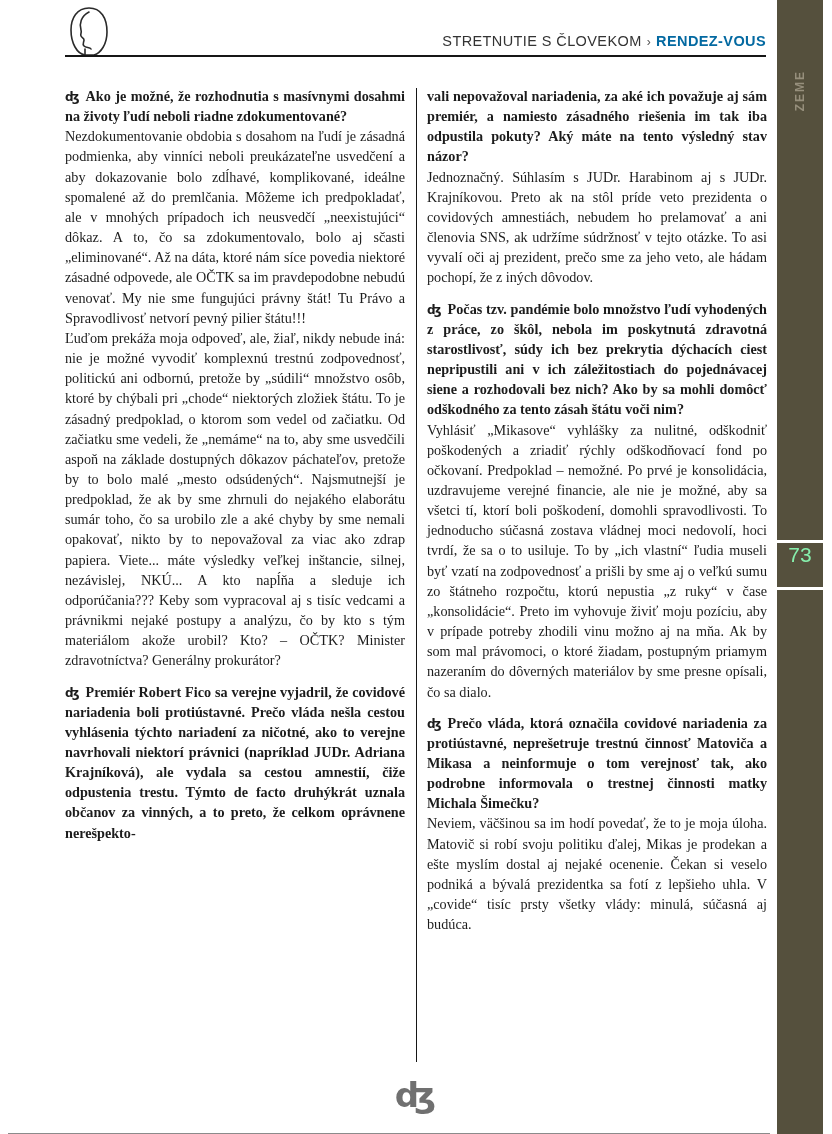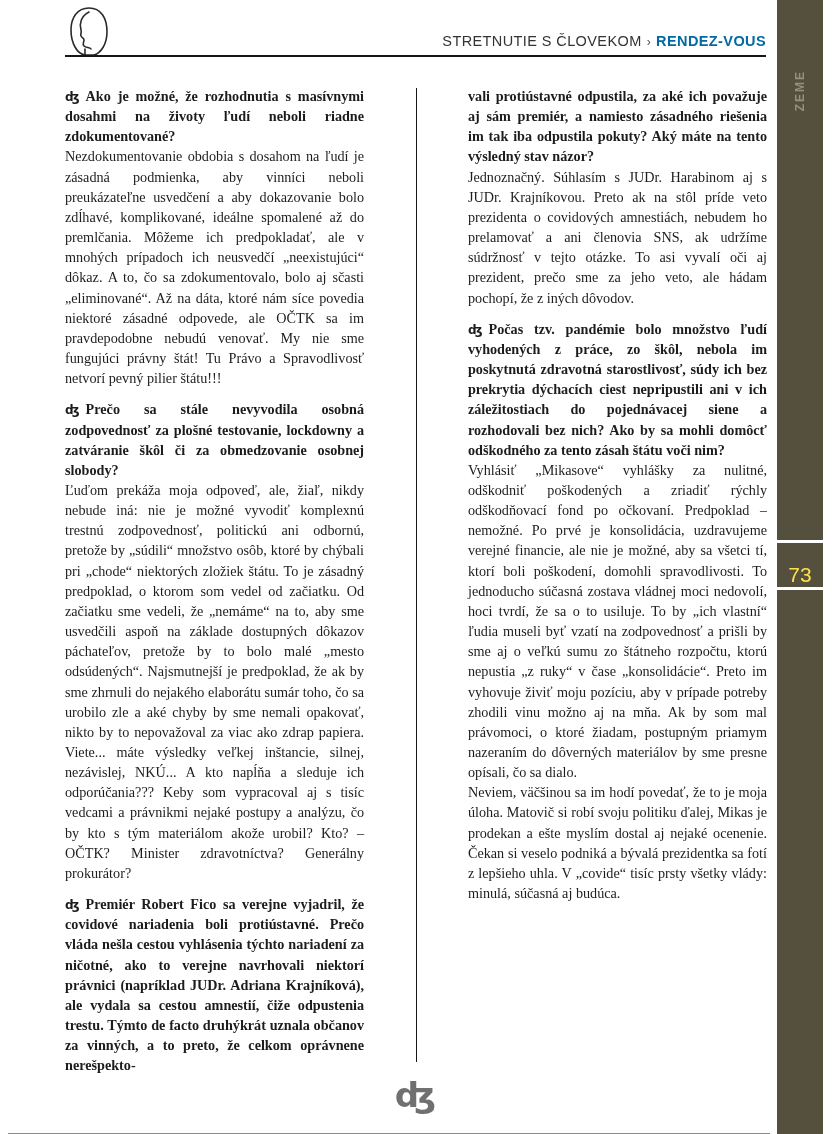--- a/index.html
+++ b/index.html
@@ -49,33 +49,32 @@
     font-weight: bold;
     font-size: 12px;
     letter-spacing: 2px;
     color: #968f7c;
   }
   .page-badge {
     position: absolute; top: 540px; left: 0;
     width: 46px; height: 44px;
     border-top: 3px solid #ffffff;
     border-bottom: 3px solid #ffffff;
-    display: flex; align-items: flex-end; justify-content: center;
+    display: flex; align-items: flex-start; justify-content: center;
     font-family: "Liberation Sans", sans-serif;
     font-size: 21px;
-    color: #fde047;
+    color: #86efac;
   }
 
   
   .content {
     position: absolute; left: 65px; top: 86px;
     width: 702px; height: 992px;
     display: flex;
     overflow: hidden;
-    gap: 41px;
   }
   .col {
     width: 340px;
     text-align: justify;
     font-size: 14.2px;
     line-height: 1.42;
     color: #1c1c1c;
   }
   .col-divider {
     width: 1px;
@@ -133,31 +132,31 @@
   <div class="page-badge">
     <span>73</span>
   </div>
 </div>
 
 <div class="content">
 
   <div class="col">
     <p class="q first"><span class="marker">ʤ</span><span>Ako je možné, že rozhodnutia s masívnymi dosahmi na životy ľudí neboli riadne zdokumentované?</span></p>
     <p>Nezdokumentovanie obdobia s dosahom na ľudí je zásadná podmienka, aby vinníci neboli preukázateľne usvedčení a aby dokazovanie bolo zdĺhavé, komplikované, ideálne spomalené až do premlčania. Môžeme ich predpokladať, ale v mnohých prípadoch ich neusvedčí „neexistujúci“ dôkaz. A to, čo sa zdokumentovalo, bolo aj sčasti „eliminované“. Až na dáta, ktoré nám síce povedia niektoré zásadné odpovede, ale OČTK sa im pravdepodobne nebudú venovať. My nie sme fungujúci právny štát! Tu Právo a Spravodlivosť netvorí pevný pilier štátu!!!</p>
-    <p class="q"><span class="marker">ʤ</span><span>Prečo sa stále nevyvodila osobná zodpovednosť za plošné testovanie, lockdowny a zatváranie škôl či za obmedzovanie osobnej slobody?</span></p>
     <p>Ľuďom prekáža moja odpoveď, ale, žiaľ, nikdy nebude iná: nie je možné vyvodiť komplexnú trestnú zodpovednosť, politickú ani odbornú, pretože by „súdili“ množstvo osôb, ktoré by chýbali pri „chode“ niektorých zložiek štátu. To je zásadný predpoklad, o ktorom som vedel od začiatku. Od začiatku sme vedeli, že „nemáme“ na to, aby sme usvedčili aspoň na základe dostupných dôkazov páchateľov, pretože by to bolo malé „mesto odsúdených“. Najsmutnejší je predpoklad, že ak by sme zhrnuli do nejakého elaborátu sumár toho, čo sa urobilo zle a aké chyby by sme nemali opakovať, nikto by to nepovažoval za viac ako zdrap papiera. Viete... máte výsledky veľkej inštancie, silnej, nezávislej, NKÚ... A kto napĺňa a sleduje ich odporúčania??? Keby som vypracoval aj s tisíc vedcami a právnikmi nejaké postupy a analýzu, čo by kto s tým materiálom akože urobil? Kto? – OČTK? Minister zdravotníctva? Generálny prokurátor?</p>
     <p class="q"><span class="marker">ʤ</span><span>Premiér Robert Fico sa verejne vyjadril, že covidové nariadenia boli protiústavné. Prečo vláda nešla cestou vyhlásenia týchto nariadení za ničotné, ako to verejne navrhovali niektorí právnici (napríklad JUDr. Adriana Krajníková), ale vydala sa cestou amnestií, čiže odpustenia trestu. Týmto de facto druhýkrát uznala občanov za vinných, a to preto, že celkom oprávnene nerešpekto-</span></p>
   </div>
 
   <div class="col-divider"></div>
 
   <div class="col">
-    <p class="q first">vali protiústavné odpustila, za aké ich považuje aj sám premiér, a namiesto zásadného riešenia im tak iba odpustila pokuty? Aký máte na tento výsledný stav názor?</p>
+    <p class="q first">vali nepovažoval nariadenia, za aké ich považuje aj sám premiér, a namiesto zásadného riešenia im tak iba odpustila pokuty? Aký máte na tento výsledný stav názor?</p>
     <p>Jednoznačný. Súhlasím s JUDr. Harabinom aj s JUDr. Krajníkovou. Preto ak na stôl príde veto prezidenta o covidových amnestiách, nebudem ho prelamovať a ani členovia SNS, ak udržíme súdržnosť v tejto otázke. To asi vyvalí oči aj prezident, prečo sme za jeho veto, ale hádam pochopí, že z iných dôvodov.</p>
     <p class="q"><span class="marker">ʤ</span><span>Počas tzv. pandémie bolo množstvo ľudí vyhodených z práce, zo škôl, nebola im poskytnutá zdravotná starostlivosť, súdy ich bez prekrytia dýchacích ciest nepripustili ani v ich záležitostiach do pojednávacej siene a rozhodovali bez nich? Ako by sa mohli domôcť odškodného za tento zásah štátu voči nim?</span></p>
     <p>Vyhlásiť „Mikasove“ vyhlášky za nulitné, odškodniť poškodených a zriadiť rýchly odškodňovací fond po očkovaní. Predpoklad – nemožné. Po prvé je konsolidácia, uzdravujeme verejné financie, ale nie je možné, aby sa všetci tí, ktorí boli poškodení, domohli spravodlivosti. To jednoducho súčasná zostava vládnej moci nedovolí, hoci tvrdí, že sa o to usiluje. To by „ich vlastní“ ľudia museli byť vzatí na zodpovednosť a prišli by sme aj o veľkú sumu zo štátneho rozpočtu, ktorú nepustia „z ruky“ v čase „konsolidácie“. Preto im vyhovuje živiť moju pozíciu, aby v prípade potreby zhodili vinu možno aj na mňa. Ak by som mal právomoci, o ktoré žiadam, postupným priamym nazeraním do dôverných materiálov by sme presne opísali, čo sa dialo.</p>
+    <p class="q"><span class="marker">ʤ</span><span>Prečo vláda, ktorá označila covidové nariadenia za protiústavné, neprešetruje trestnú činnosť Matoviča a Mikasa a neinformuje o tom verejnosť tak, ako podrobne informovala o trestnej činnosti matky Michala Šimečku?</span></p>
     <p>Neviem, väčšinou sa im hodí povedať, že to je moja úloha. Matovič si robí svoju politiku ďalej, Mikas je prodekan a ešte myslím dostal aj nejaké ocenenie. Čekan si veselo podniká a bývalá prezidentka sa fotí z lepšieho uhla. V „covide“ tisíc prsty všetky vlády: minulá, súčasná aj budúca.</p>
   </div>
 
 </div>
 
 <div class="footer-logo">ʤ</div>
 <div class="bottom-rule"></div>
 
 </body></html>

